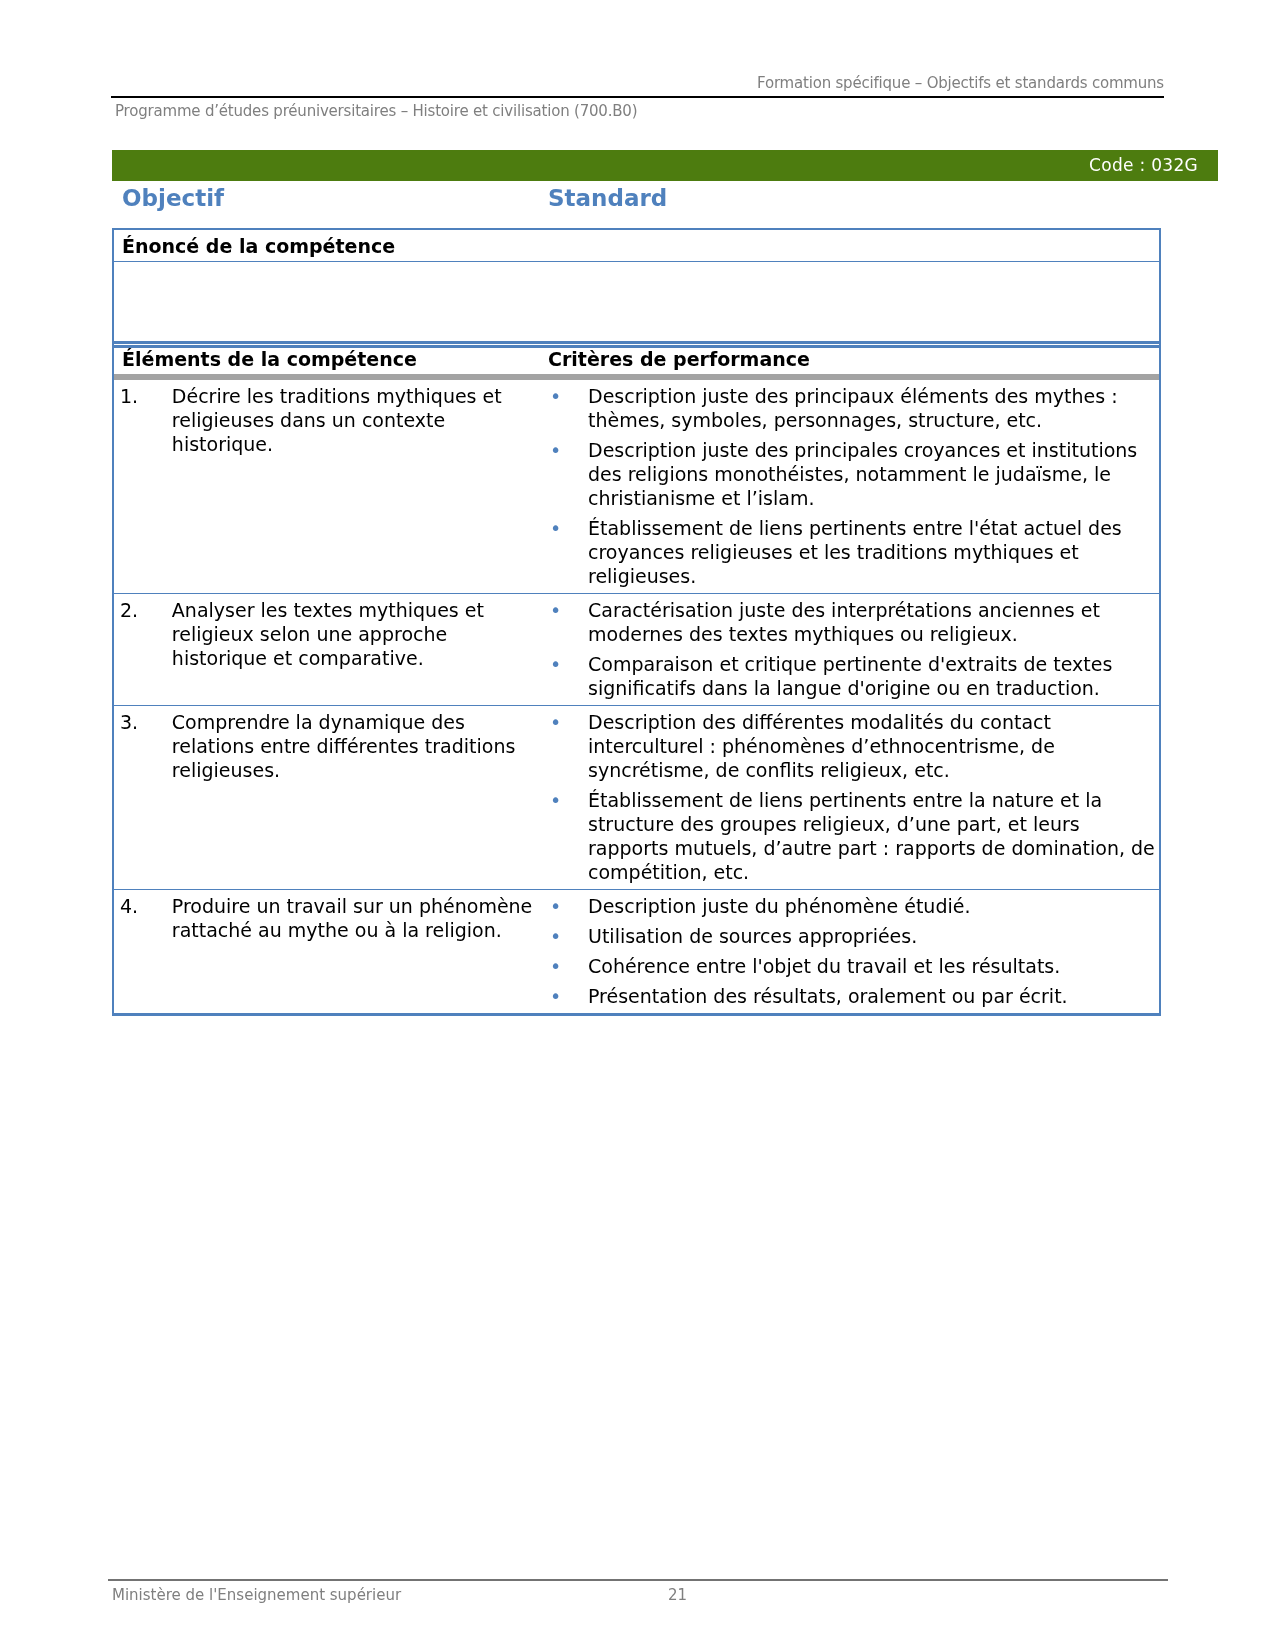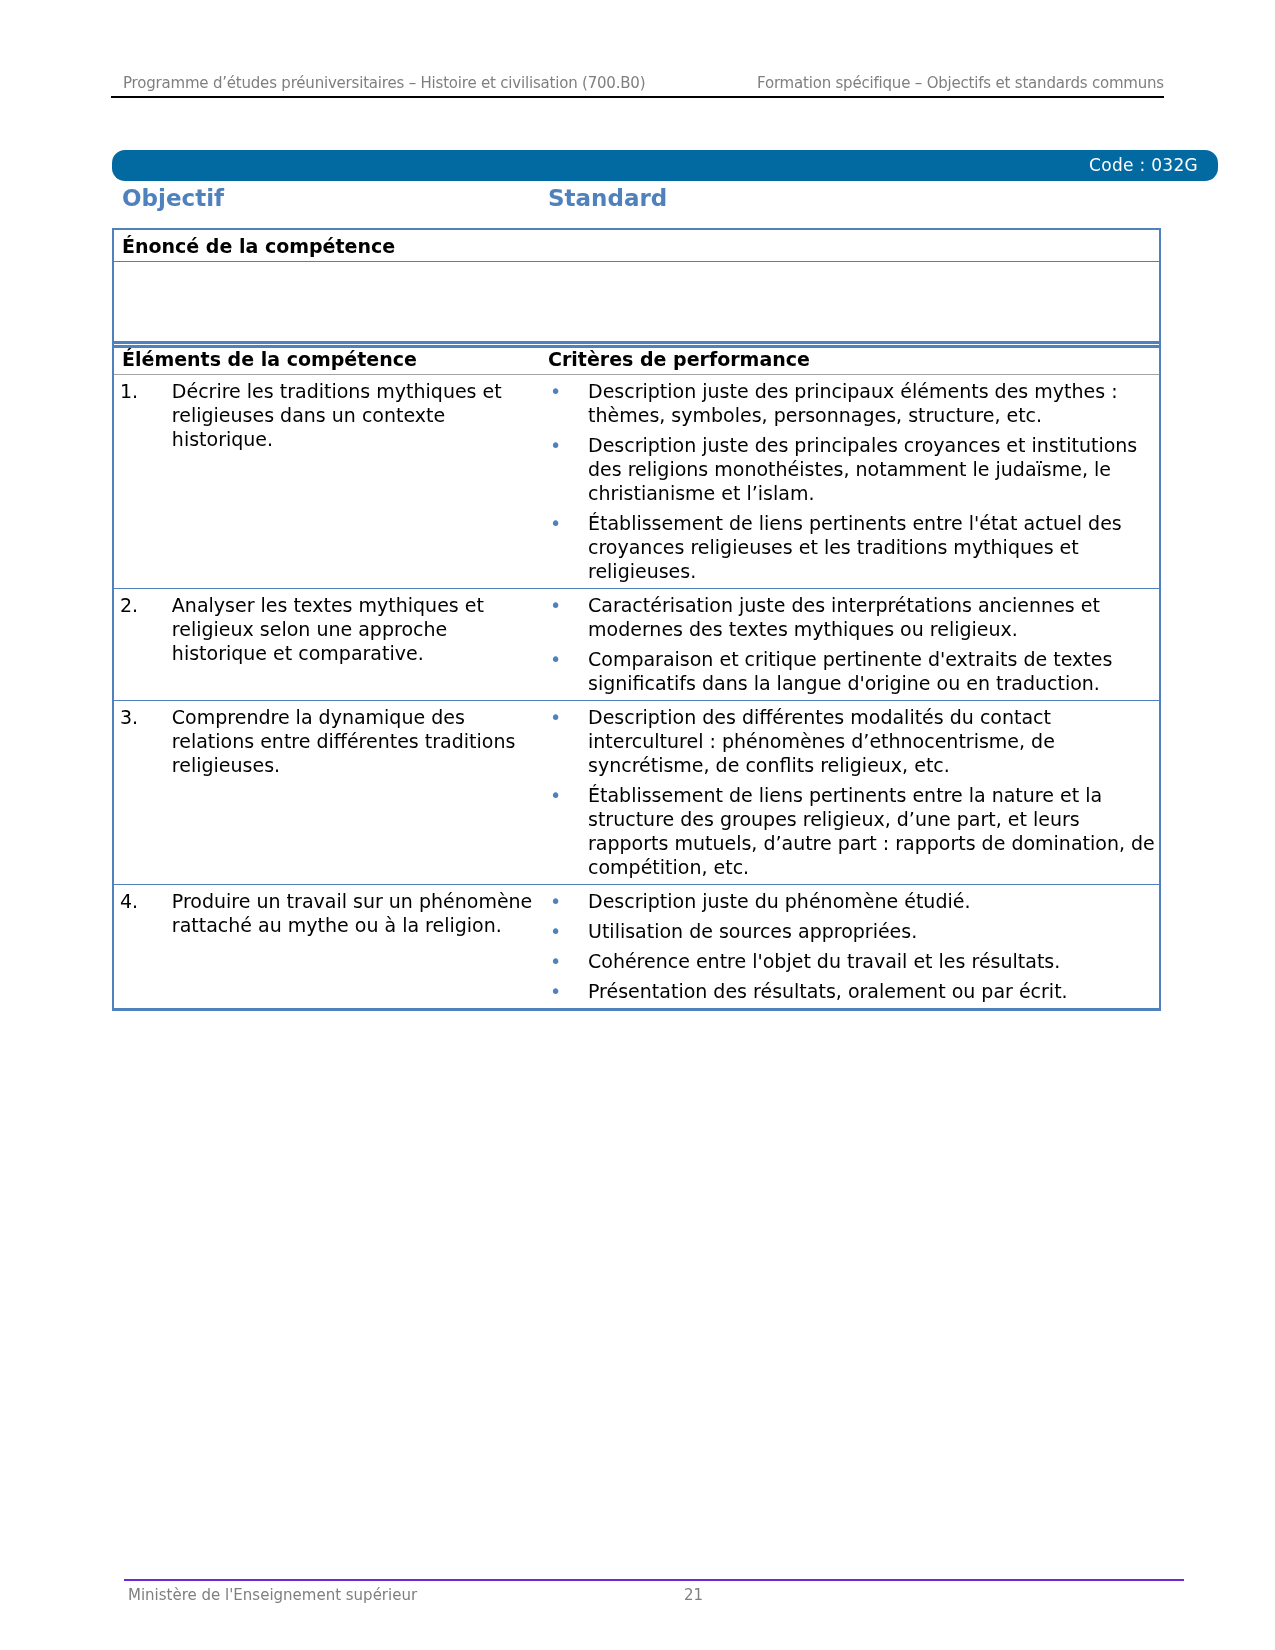--- a/index.html
+++ b/index.html
@@ -2,57 +2,57 @@
 <html><head>
 <meta charset="utf-8">
 <style>
   html, body { margin:0; padding:0; background:#ffffff; }
   body { width:1275px; height:1650px; position:relative; overflow:hidden;
          font-family:"DejaVu Sans", sans-serif; color:#000; }
   .page-header { position:absolute; left:111px; top:72px; width:1053px; height:24px;
                  border-bottom:2px solid #000; }
   .page-header span { position:absolute; top:2px; font-family:"DejaVu Sans", sans-serif;
                       font-size:15px; color:#7f7f7f; letter-spacing:-0.2px; }
-  .hdr-left { left:12px; }
+  .hdr-left { left:4px;margin-top:28px; }
   .hdr-right { right:0;text-align:center; }
 
   .code-bar { position:absolute; left:112px; top:150px; width:1106px; height:31px;
-              background:#0369a1;border-radius:13px; }
+              background:#4d7c0f; }
   .code-bar span { position:absolute; right:20px; top:5px; color:#ffffff; font-size:17px;
                    letter-spacing:0.3px; }
 
   .col-heads { position:absolute; left:112px; top:183px; width:1049px; height:32px; }
   .col-heads span { position:absolute; top:2px; font-size:23px; font-weight:bold; color:#4f81bd; }
   .ch-obj { left:10px; }
   .ch-std { left:436px; }
 
   .enonce { position:absolute; left:112px; top:228px; width:1045px; height:115px;
             border:2px solid #4f81bd; border-bottom-width:3px; }
   .enonce .title { position:absolute; left:8px; top:5px; font-size:19px; font-weight:bold; }
   .enonce .rule { position:absolute; left:0; right:0; top:31px; border-top:1px solid #4f81bd; }
   .enonce .text { position:absolute; left:8px; top:35px; width:395px; font-size:19px; line-height:24px; }
 
   .elements { position:absolute; left:112px; top:341px; width:1045px;
               border:2px solid #4f81bd; border-top-width:3px; border-bottom-width:3px; }
-  .el-head { position:relative; height:30px; border-bottom:1px solid #a3a3a3; }
+  .el-head { position:relative; height:30px; border-bottom:6px solid #a3a3a3; }
   .el-head span { position:absolute; top:4px; font-size:19px; font-weight:bold; }
   .el-head .h1 { left:8px; }
   .el-head .h2 { left:434px; }
   .el-row { position:relative; display:flex; border-bottom:1px solid #4f81bd; padding:4px 0 5px 0; }
   .el-row:last-child { border-bottom:none; }
   .el-left { width:426px; display:flex; padding-left:6px; box-sizing:border-box; }
   .el-num { width:37px; font-size:19px; line-height:24px; }
   .el-text { width:380px; font-size:19px; line-height:24px;margin-left:16px; }
   .el-right { flex:1; padding-left:8px; }
   .crit { display:flex; margin-bottom:6px; }
   .crit:last-child { margin-bottom:0; }
   .bullet { width:38px; font-size:19px; line-height:24px; color:#4f81bd; padding-left:2px; }
   .crit-text { width:570px; font-size:19px; line-height:24px; }
 
-  .page-footer { position:absolute; left:124px; top:1579px; width:1060px; border-top:2px solid #6d28d9; }
+  .page-footer { position:absolute; left:108px; top:1579px; width:1060px; border-top:2px solid #737373; }
   .page-footer span { position:absolute; top:5px; font-size:15px; color:#7f7f7f; }
   .ft-left { left:4px; }
   .ft-num { left:524px;margin-left:36px; }
 </style>
 </head>
 <body>
 
 <div class="page-header">
   <span class="hdr-left">Programme d’études préuniversitaires – Histoire et civilisation (700.B0)</span>
   <span class="hdr-right">Formation spécifique – Objectifs et standards communs</span>

